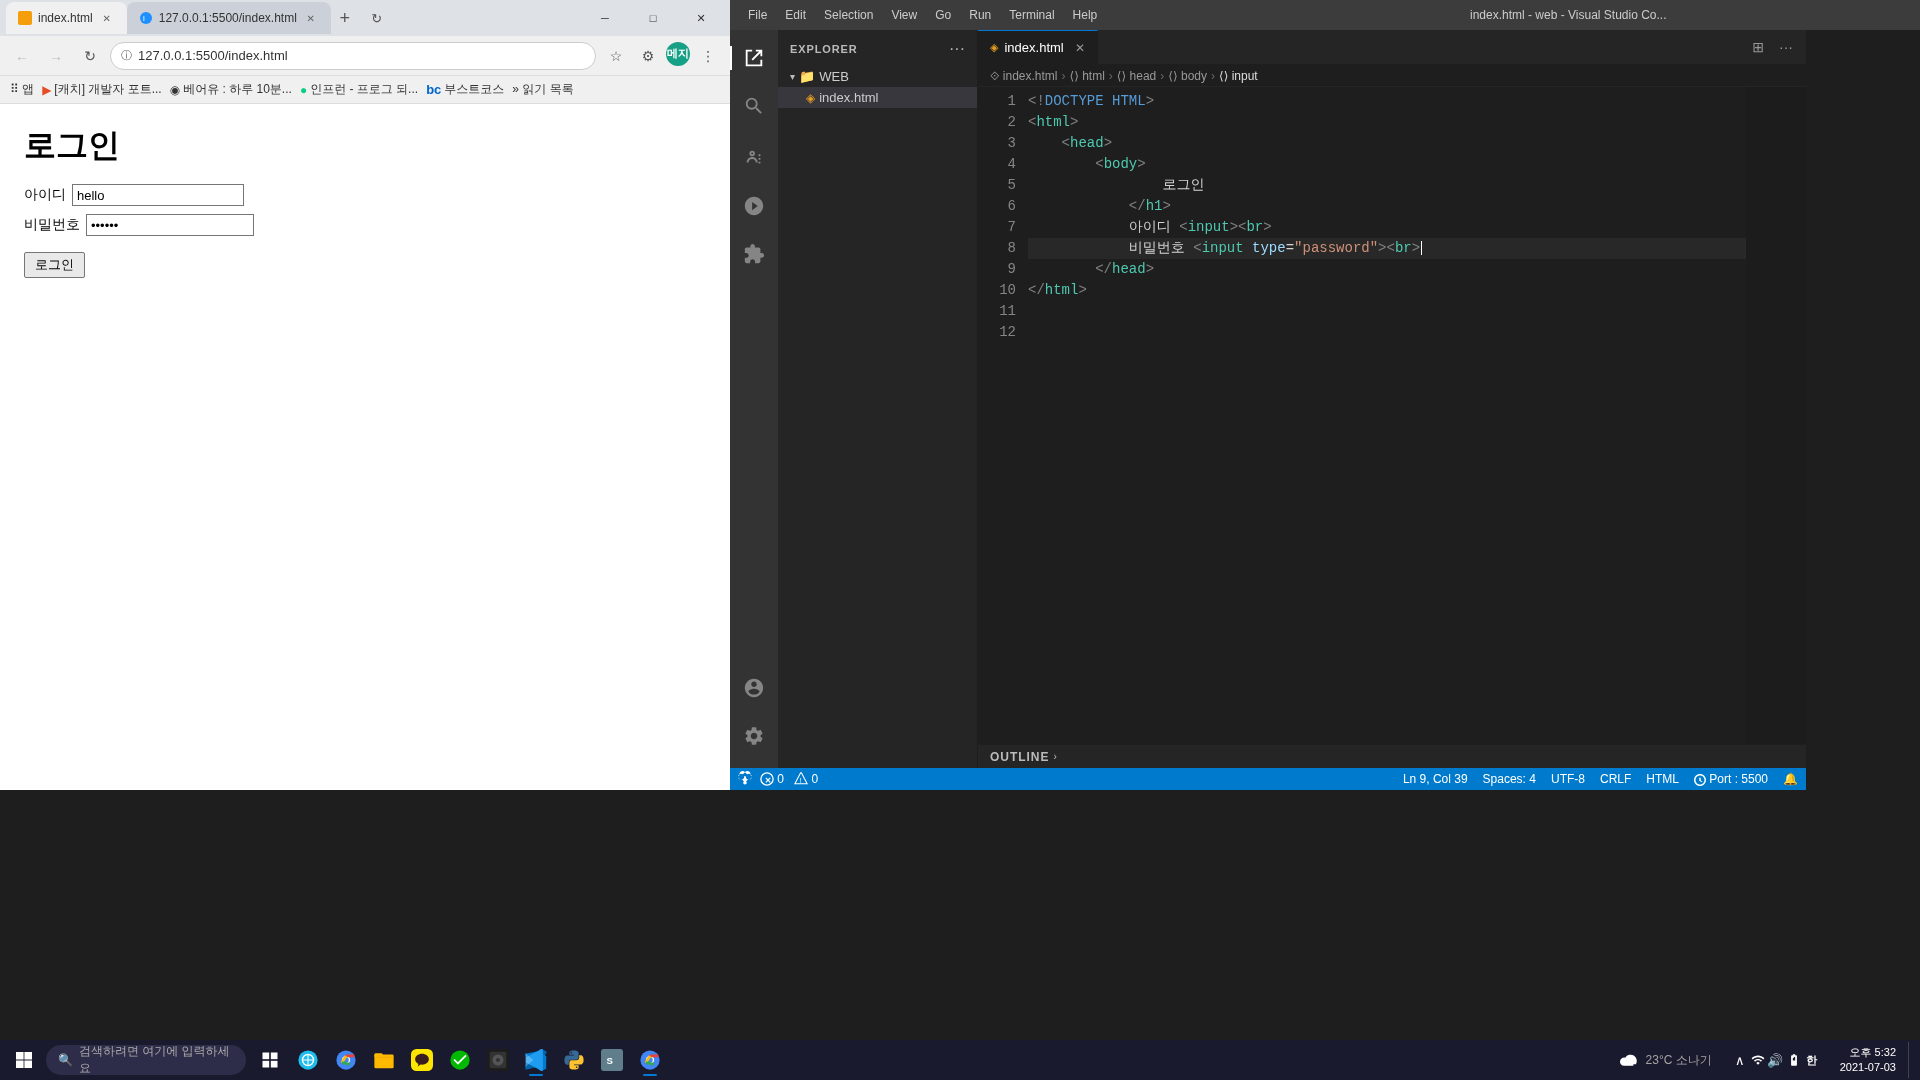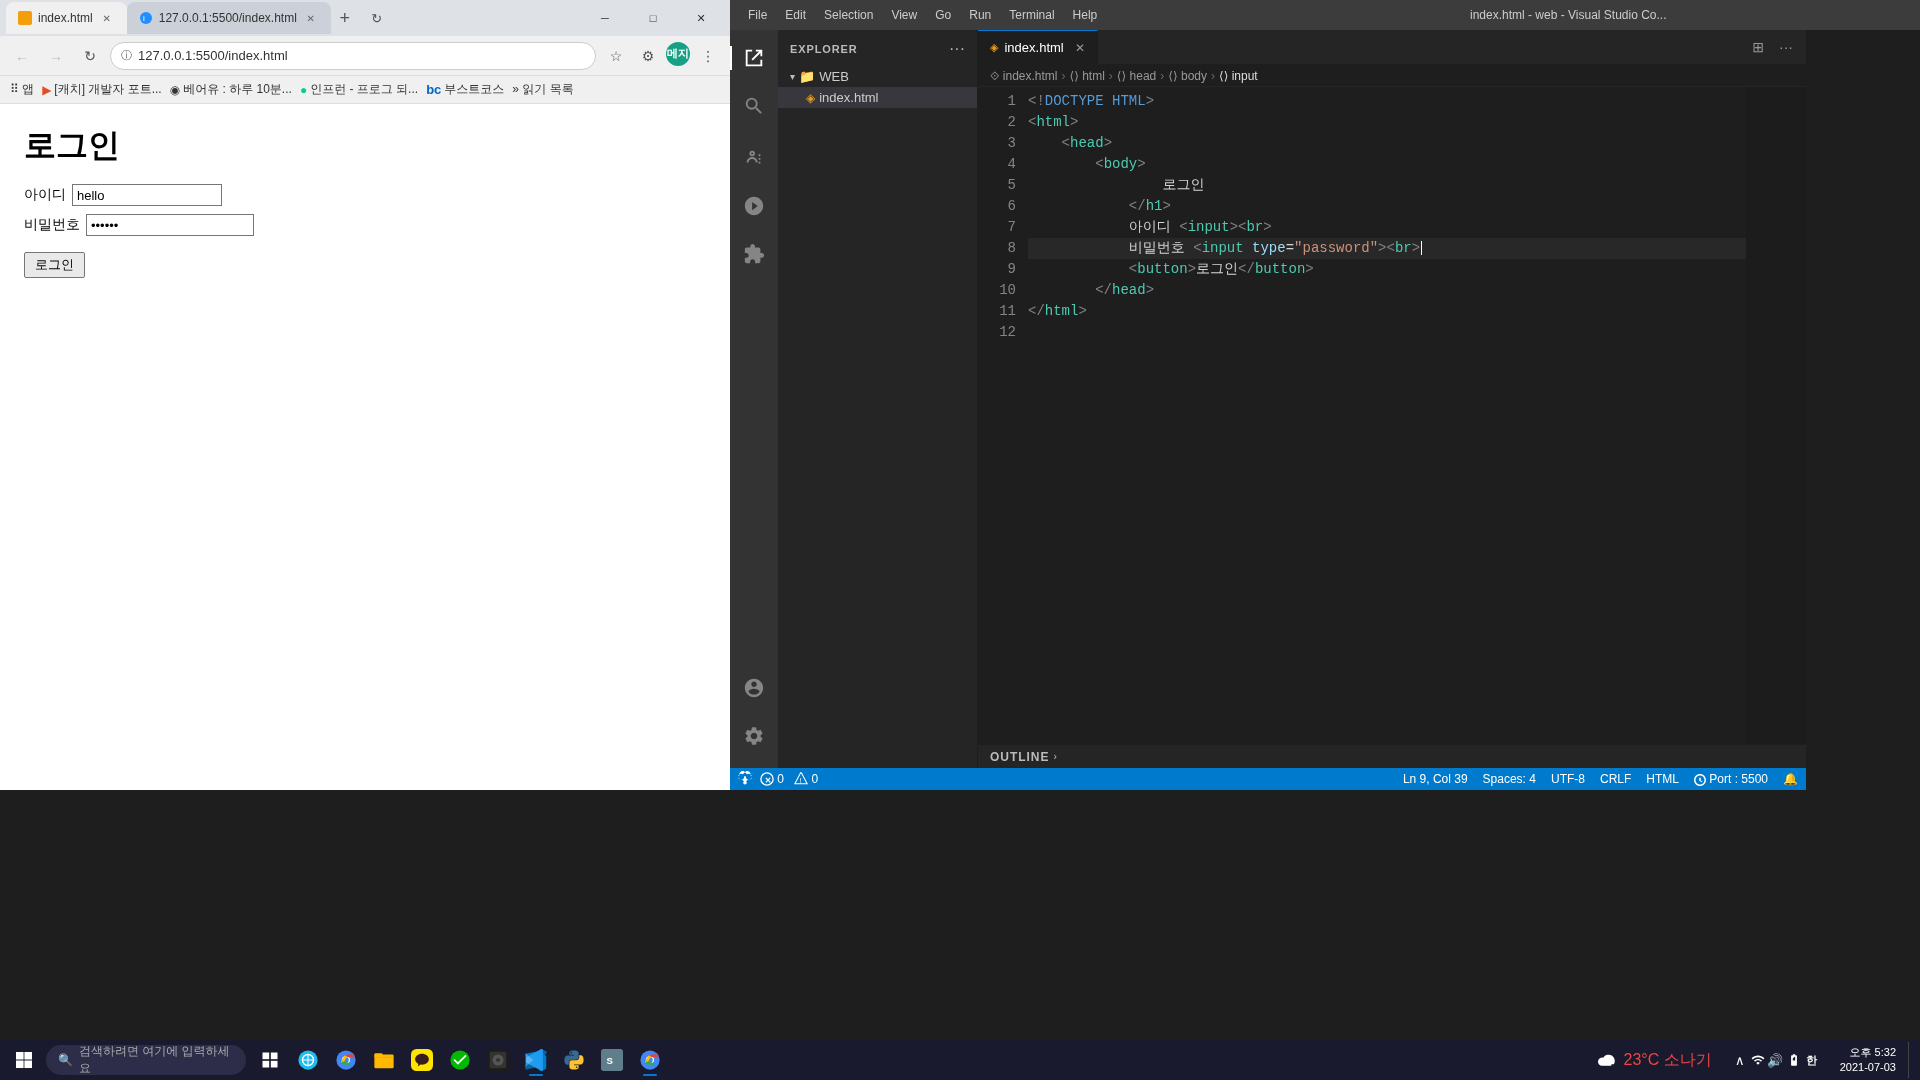--- a/index.html
+++ b/index.html
@@ -460,22 +460,22 @@
       color: white;
       cursor: pointer;
       line-height: 1.4;
     }
 
     
     .tb-weather {
       display: flex; align-items: center;
       padding: 0 8px;
       gap: 6px;
-      color: #ef4444;
-      font-size: 16px;
+      color: #a3a3a3;
+      font-size: 12px;
       cursor: pointer;
     }
 
     
     .editor-minimap {
       width: 60px;
       background: #1a1a1a;
       opacity: 0.5;
     }
 
@@ -561,21 +561,21 @@
     <div class="bookmark-item">
       <span>» 읽기 목록</span>
     </div>
   </div>
 
   <div class="browser-content">
     <h1 class="page-title">로그인</h1>
 
     <div class="form-row">
       <label class="form-label">아이디</label>
-      <input class="form-input" type="text" value="hello" style="width: 150px;">
+      <input class="form-input" type="text" value="hello" style="width: 172px;">
     </div>
     <div class="form-row">
       <label class="form-label">비밀번호</label>
       <input class="form-input" type="password" value="123456" style="width: 168px;">
     </div>
     <div>
       <button class="login-btn">로그인</button>
     </div>
   </div>
 </div>
@@ -706,21 +706,20 @@
         </div>
         <div class="code-content">
           <div class="code-line"><span class="c-bracket">&lt;!</span><span class="c-doctype">DOCTYPE HTML</span><span class="c-bracket">&gt;</span></div>
           <div class="code-line"><span class="c-bracket">&lt;</span><span class="c-tag">html</span><span class="c-bracket">&gt;</span></div>
           <div class="code-line">    <span class="c-bracket">&lt;</span><span class="c-tag">head</span><span class="c-bracket">&gt;</span></div>
           <div class="code-line">        <span class="c-bracket">&lt;</span><span class="c-tag">body</span><span class="c-bracket">&gt;</span></div>
           <div class="code-line">                <span class="c-text">로그인</span></div>
           <div class="code-line">            <span class="c-bracket">&lt;/</span><span class="c-tag">h1</span><span class="c-bracket">&gt;</span></div>
           <div class="code-line">            <span class="c-text">아이디 </span><span class="c-bracket">&lt;</span><span class="c-tag">input</span><span class="c-bracket">&gt;&lt;</span><span class="c-tag">br</span><span class="c-bracket">&gt;</span></div>
           <div class="code-line highlighted">            <span class="c-text">비밀번호 </span><span class="c-bracket">&lt;</span><span class="c-tag">input</span><span class="c-text"> </span><span class="c-attr">type</span><span class="c-equals">=</span><span class="c-val">"password"</span><span class="c-bracket">&gt;</span><span class="c-bracket">&lt;</span><span class="c-tag">br</span><span class="c-bracket">&gt;</span><span style="display:inline-block; width:1px; height:14px; background:white; vertical-align:middle; margin-left:1px;"></span></div>
-          <div class="code-line">            <span class="c-bracket">&lt;</span><span class="c-tag">button</span><span class="c-bracket">&gt;</span><span class="c-text">로그인</span><span class="c-bracket">&lt;/</span><span class="c-tag">button</span><span class="c-bracket">&gt;</span></div>
           <div class="code-line">        <span class="c-bracket">&lt;/</span><span class="c-tag">head</span><span class="c-bracket">&gt;</span></div>
           <div class="code-line"><span class="c-bracket">&lt;/</span><span class="c-tag">html</span><span class="c-bracket">&gt;</span></div>
         </div>
         <div class="editor-minimap"></div>
       </div>
 
       <div style="height: 24px; background: #252526; border-top: 1px solid #1e1e1e; display:flex; align-items:center; padding: 0 12px; cursor:pointer;">
         <span style="color:#bbb; font-size:12px; font-weight:bold; letter-spacing:0.08em; text-transform:uppercase;">OUTLINE</span>
         <span style="color:#bbb; font-size:10px; margin-left:4px;">›</span>
       </div>

